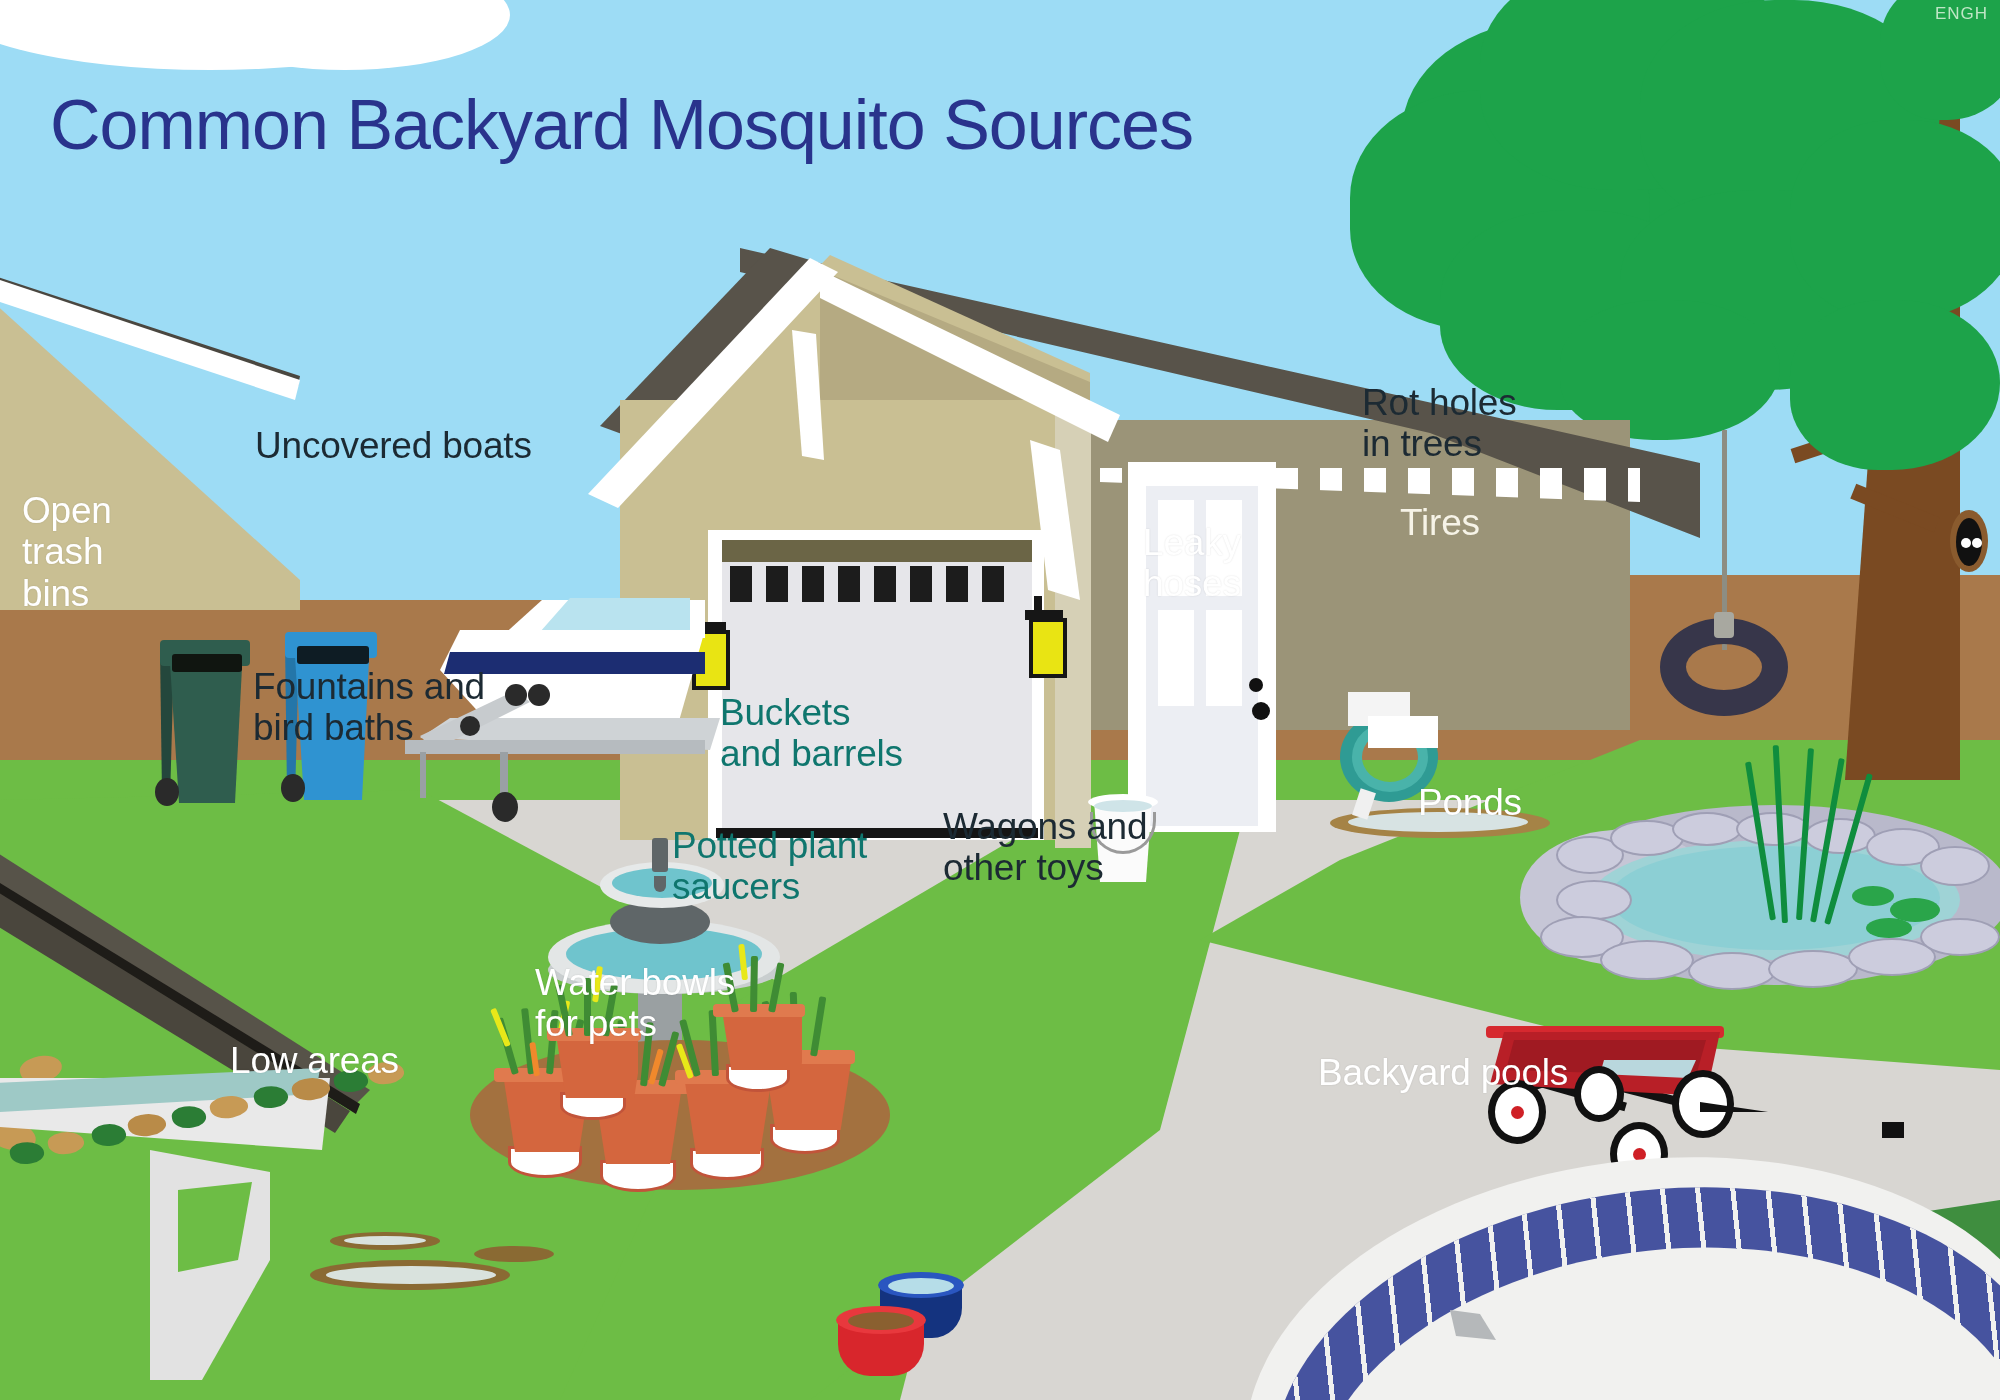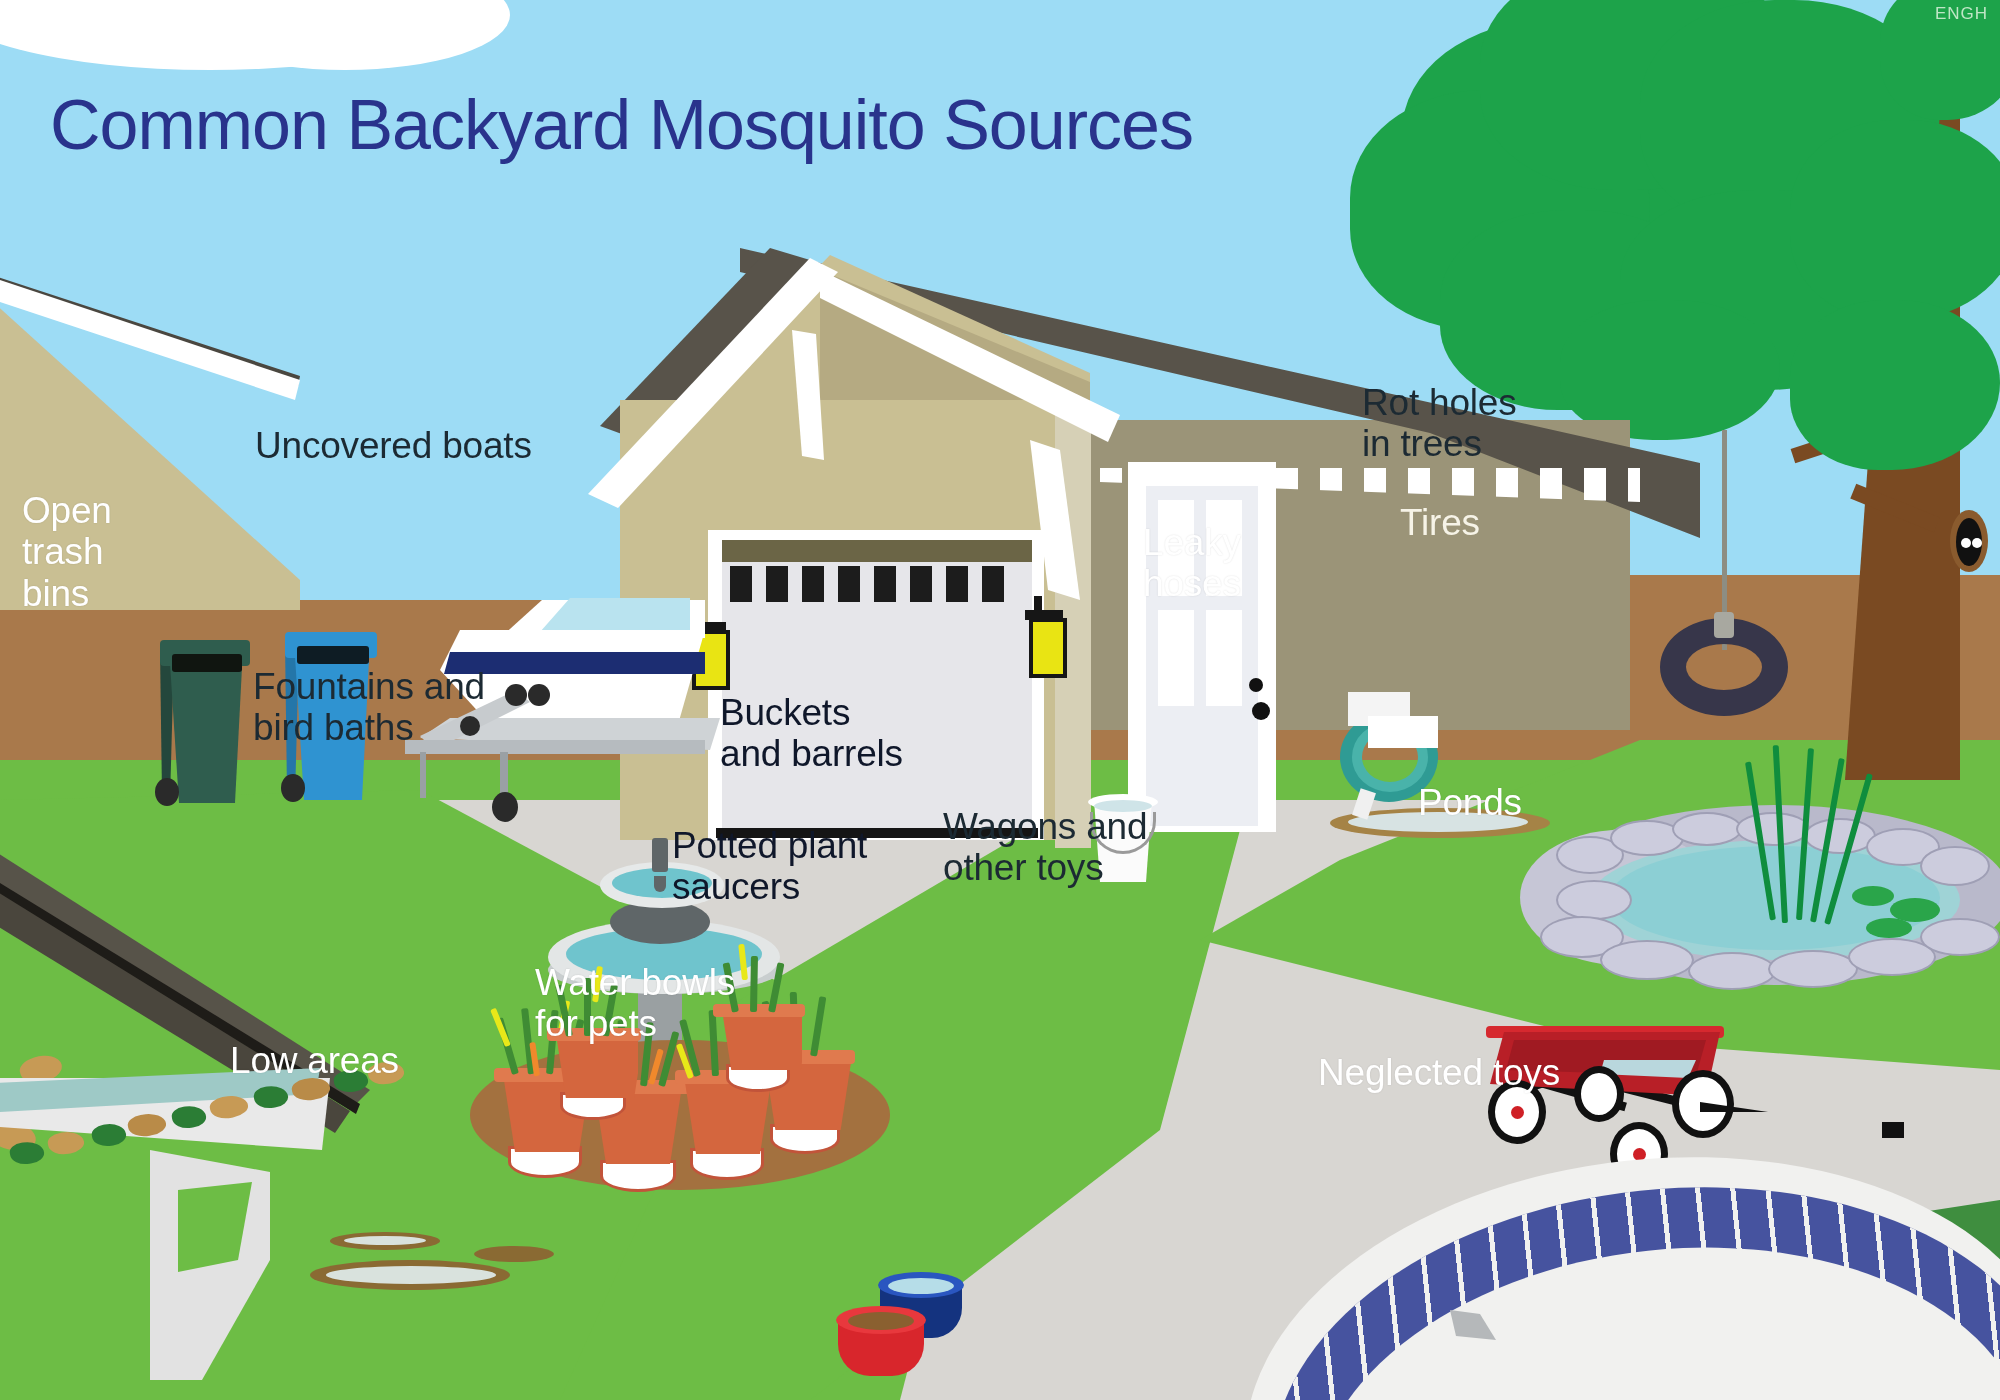--- a/index.html
+++ b/index.html
@@ -243,21 +243,21 @@
   #poolInner{left:1300px;top:1250px;width:720px;height:230px;background:#f1f1ef;
      border-radius:50% 50% 0 0 / 100% 100% 0 0;transform:rotate(-6deg);}
   #poolDrain{left:1450px;top:1310px;width:46px;height:30px;background:#b5b8ba;
      clip-path:polygon(0 0, 30px 4px, 46px 30px, 6px 26px);}
 
   
   .lbl{position:absolute;line-height:1.12;letter-spacing:-0.2px;white-space:pre-line;}
   .dark{color:#1c2a33;}
   .white{color:#ffffff;text-shadow:0 0 2px rgba(0,0,0,.12);}
   .cream{color:#f6f3e7;}
-  .ltgrn{color:#0f172a;}
+  .ltgrn{color:#0f766e;}
 
   #title{left:50px;top:86px;font-size:70px;color:#29338c;letter-spacing:-1px;}
   #watermark{right:12px;top:4px;font-size:17px;color:#bfe6c6;letter-spacing:1px;}
 
   #lblBoats{left:255px;top:425px;font-size:37px;}
   #lblTrash{left:22px;top:490px;font-size:37px;}
   #lblFountains{left:253px;top:666px;font-size:37px;}
   #lblGutters{left:48px;top:774px;font-size:37px;}
   #lblLow{left:230px;top:1040px;font-size:37px;}
   #lblBowls{left:535px;top:962px;font-size:37px;}
@@ -567,15 +567,15 @@
   <div class="abs lbl ltgrn" id="lblBuckets">Buckets
 and barrels</div>
   <div class="abs lbl dark" id="lblWagons">Wagons and
 other toys</div>
   <div class="abs lbl white" id="lblLeaky">Leaky
 hoses</div>
   <div class="abs lbl dark" id="lblRot">Rot holes
 in trees</div>
   <div class="abs lbl cream" id="lblTires">Tires</div>
   <div class="abs lbl white" id="lblPonds">Ponds</div>
-  <div class="abs lbl white" id="lblPools">Neglected toys</div>
+  <div class="abs lbl white" id="lblPools">Backyard pools</div>
 
 </div>
 
 </body></html>

